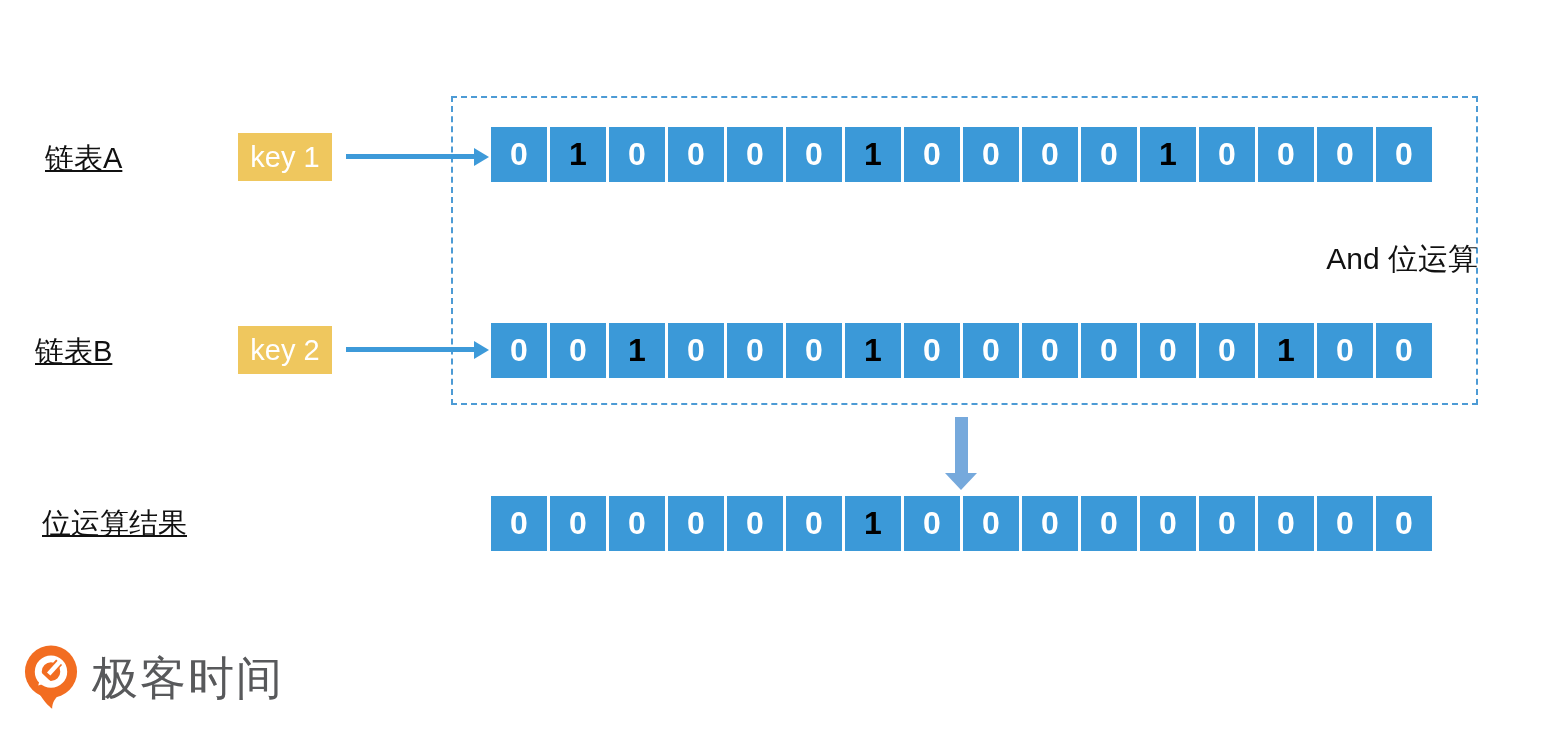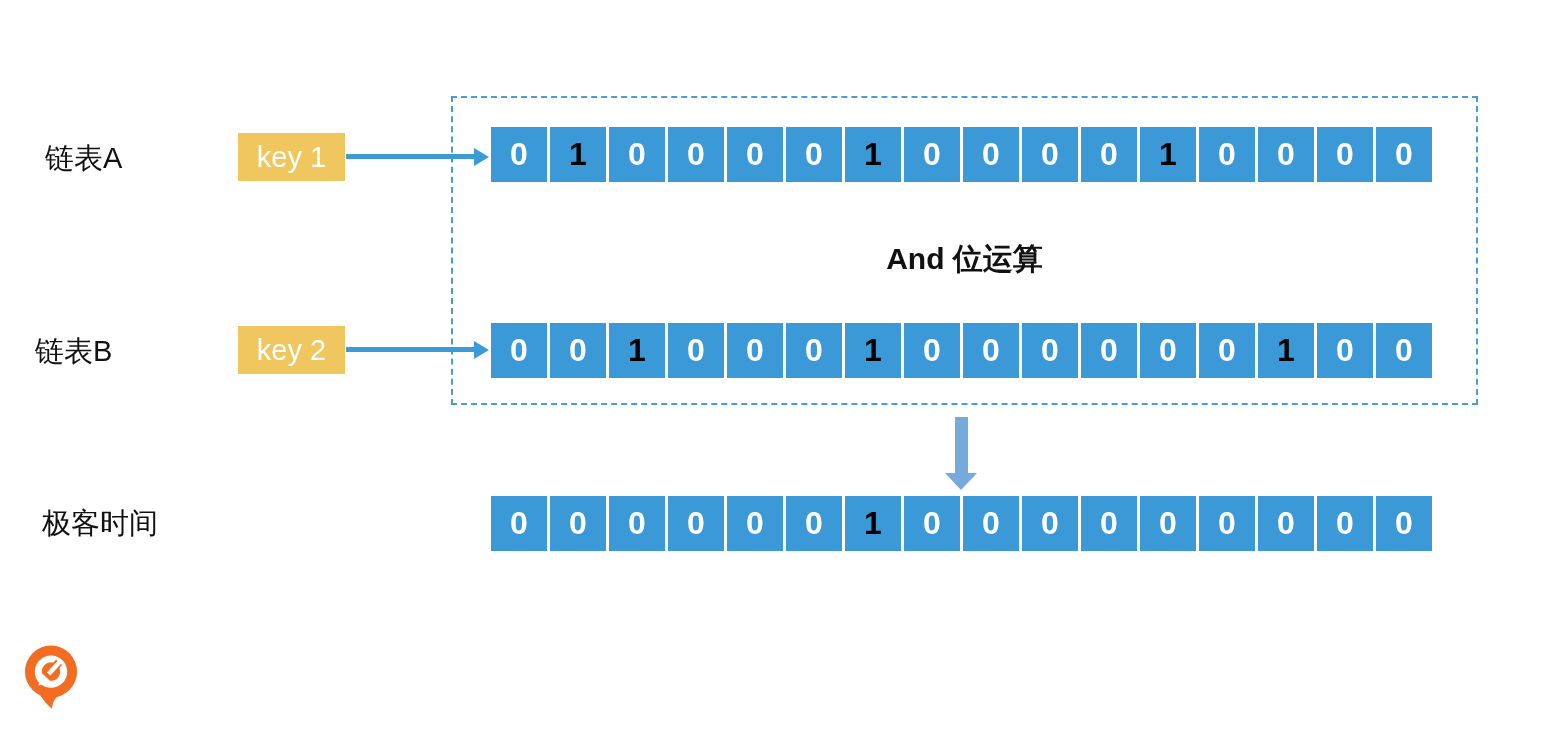--- a/index.html
+++ b/index.html
@@ -10,27 +10,28 @@
   
   .dotted-box{
     position:absolute;left:451px;top:96px;width:1027px;height:309px;
     border:2px dashed var(--dotted-border,#4D9BD5);
     box-sizing:border-box;background:transparent;
   }
   
   .label{
     position:absolute;color:var(--label-text,#111111);font-size:29px;line-height:34px;
     white-space:nowrap;
+    text-decoration:underline;
   }
   .label-a{left:45px;top:141px;}
   .label-b{left:35px;top:334px;}
   .label-r{left:42px;top:506px;}
   
   .key-box{
-    position:absolute;width:107px;height:48px;background:var(--key-yellow,#EFC75E);
+    position:absolute;width:94px;height:48px;background:var(--key-yellow,#EFC75E);
     display:flex;align-items:center;justify-content:center;
     color:#ffffff;font-size:29px;
   }
   .key-a{left:238px;top:133px;}
   .key-b{left:238px;top:326px;text-align:center;}
   
   .h-arrow{position:absolute;width:143px;height:18px;}
   .arrow-a{left:346px;top:148px;}
   .arrow-b{left:346px;top:341px;}
   .h-arrow::before{
@@ -49,22 +50,22 @@
   .cells-r{left:491px;top:496px;}
   .cell{
     width:56px;height:55px;background:var(--cell-blue,#3B99D8);
     display:flex;align-items:center;justify-content:center;
     font-size:32px;font-weight:bold;
   }
   .cell.zero{color:var(--bit-zero,#ffffff);}
   .cell.one{color:var(--bit-one,#000000);}
   
   .op-label{
-    position:absolute;left:451px;top:239px;width:1027px;text-align:center;
-    color:var(--label-text,#111111);font-size:30px;font-weight:bold;
+    position:absolute;left:451px;top:239px;width:1027px;text-align:right;
+    color:var(--label-text,#111111);font-size:30px;
   }
   
   .down-arrow{position:absolute;left:945px;top:417px;width:33px;height:73px;}
   .da-shaft{
     position:absolute;left:10px;top:0;width:13px;height:57px;
     background:var(--down-arrow-blue,#76A9DC);
   }
   .da-head{
     position:absolute;left:0;top:56px;width:0;height:0;
     border-top:17px solid var(--down-arrow-blue,#76A9DC);
@@ -133,21 +134,21 @@
       <div class="cell one">1</div>
       <div class="cell zero">0</div>
       <div class="cell zero">0</div>
     </div>
 
   <div class="down-arrow">
     <div class="da-shaft"></div>
     <div class="da-head"></div>
   </div>
 
-  <div class="label label-r">极客时间</div>
+  <div class="label label-r">位运算结果</div>
   <div class="bit-row cells-r">
       <div class="cell zero">0</div>
       <div class="cell zero">0</div>
       <div class="cell zero">0</div>
       <div class="cell zero">0</div>
       <div class="cell zero">0</div>
       <div class="cell zero">0</div>
       <div class="cell one">1</div>
       <div class="cell zero">0</div>
       <div class="cell zero">0</div>
@@ -162,15 +163,16 @@
 
   <div class="logo">
     <svg class="logo-icon" viewBox="0 0 100 114" xmlns="http://www.w3.org/2000/svg">
       <circle cx="50" cy="46" r="45" fill="currentColor"></circle>
       <path d="M30 84 C38 98 46 105 52 110 C52 100 57 92 64 86 Z" fill="currentColor"></path>
       <circle cx="50" cy="46" r="22" fill="none" stroke="#ffffff" stroke-width="12"></circle>
       <path d="M64 30 L40 56" stroke="currentColor" stroke-width="14"></path>
       <path d="M66 28 L46 50" stroke="#ffffff" stroke-width="8"></path>
       <path d="M28 70 L33.6 47.9 L49.6 62.9 Z" fill="#ffffff"></path>
     </svg>
+    <div class="logo-text">极客时间</div>
   </div>
 
 </div>
 
 </body></html>

